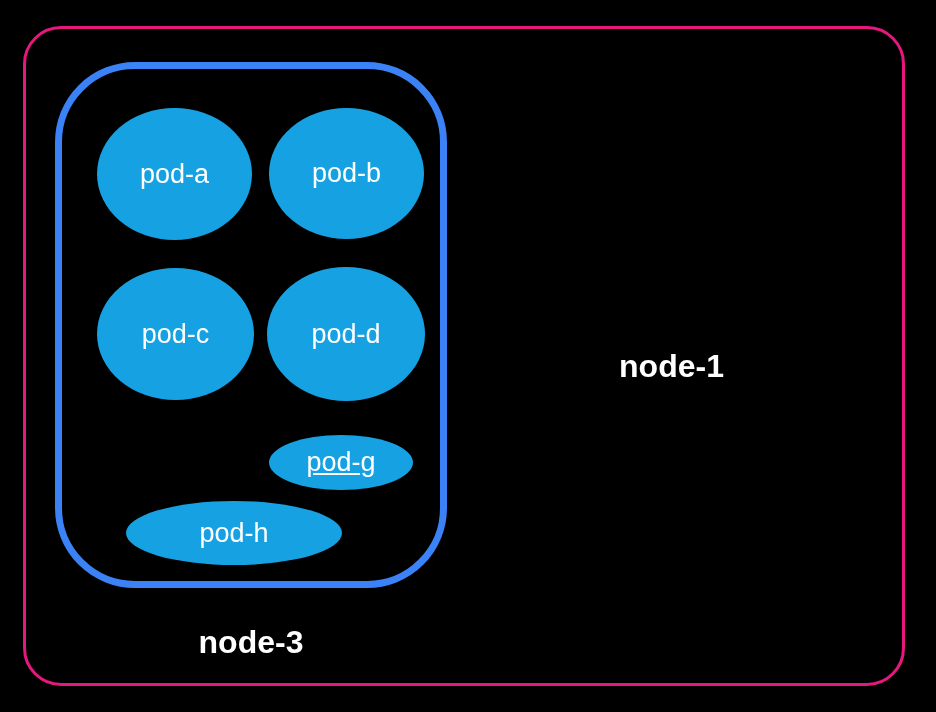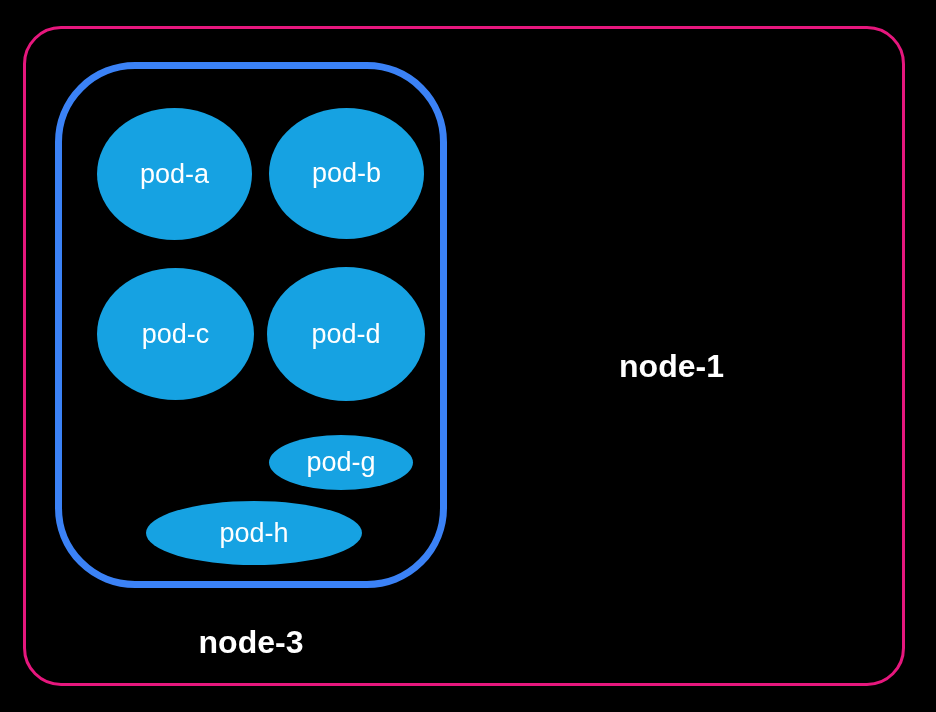--- a/index.html
+++ b/index.html
@@ -54,22 +54,22 @@
     color: #ffffff;
     font-size: 27px;
     line-height: 1;
   }
   
   .pod-a { left: 35px;  top: 39px;  width: 155px; height: 132px; }
   .pod-b { left: 207px; top: 39px;  width: 155px; height: 131px; }
   .pod-c { left: 35px;  top: 199px; width: 157px; height: 132px; }
   .pod-d { left: 205px; top: 198px; width: 158px; height: 134px; text-align: center; }
   .pod-i { left: 47px;  top: 359px; width: 130px; height: 57px;  }
-  .pod-g { left: 207px; top: 366px; width: 144px; height: 55px;  }
-  .pod-h { left: 84px;  top: 432px; width: 216px; height: 64px;  }
+  .pod-g { left: 207px; top: 366px; width: 144px; height: 55px; text-decoration: underline;  }
+  .pod-h { left: 64px;  top: 432px; width: 216px; height: 64px;  }
   
   .pod-e { left: 32px;  top: 39px;  width: 153px; height: 133px; }
   .pod-f { left: 212px; top: 40px;  width: 152px; height: 130px; }
 
   .node-label {
     position: absolute;
     color: #ffffff;
     font-size: 32px;
     font-weight: bold;
     text-align: center;

